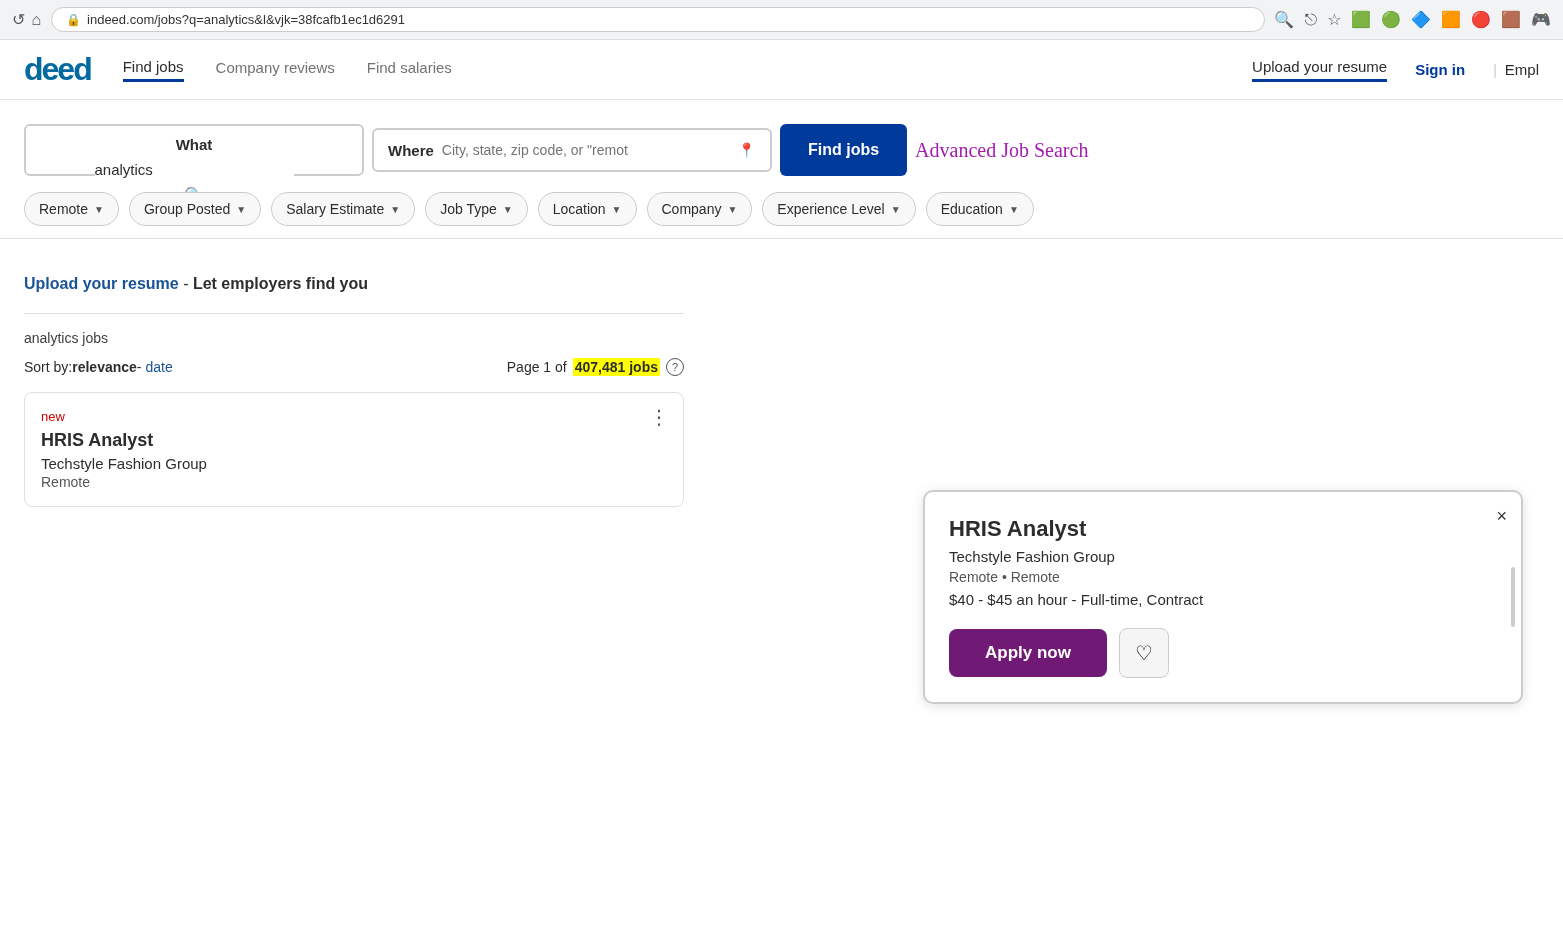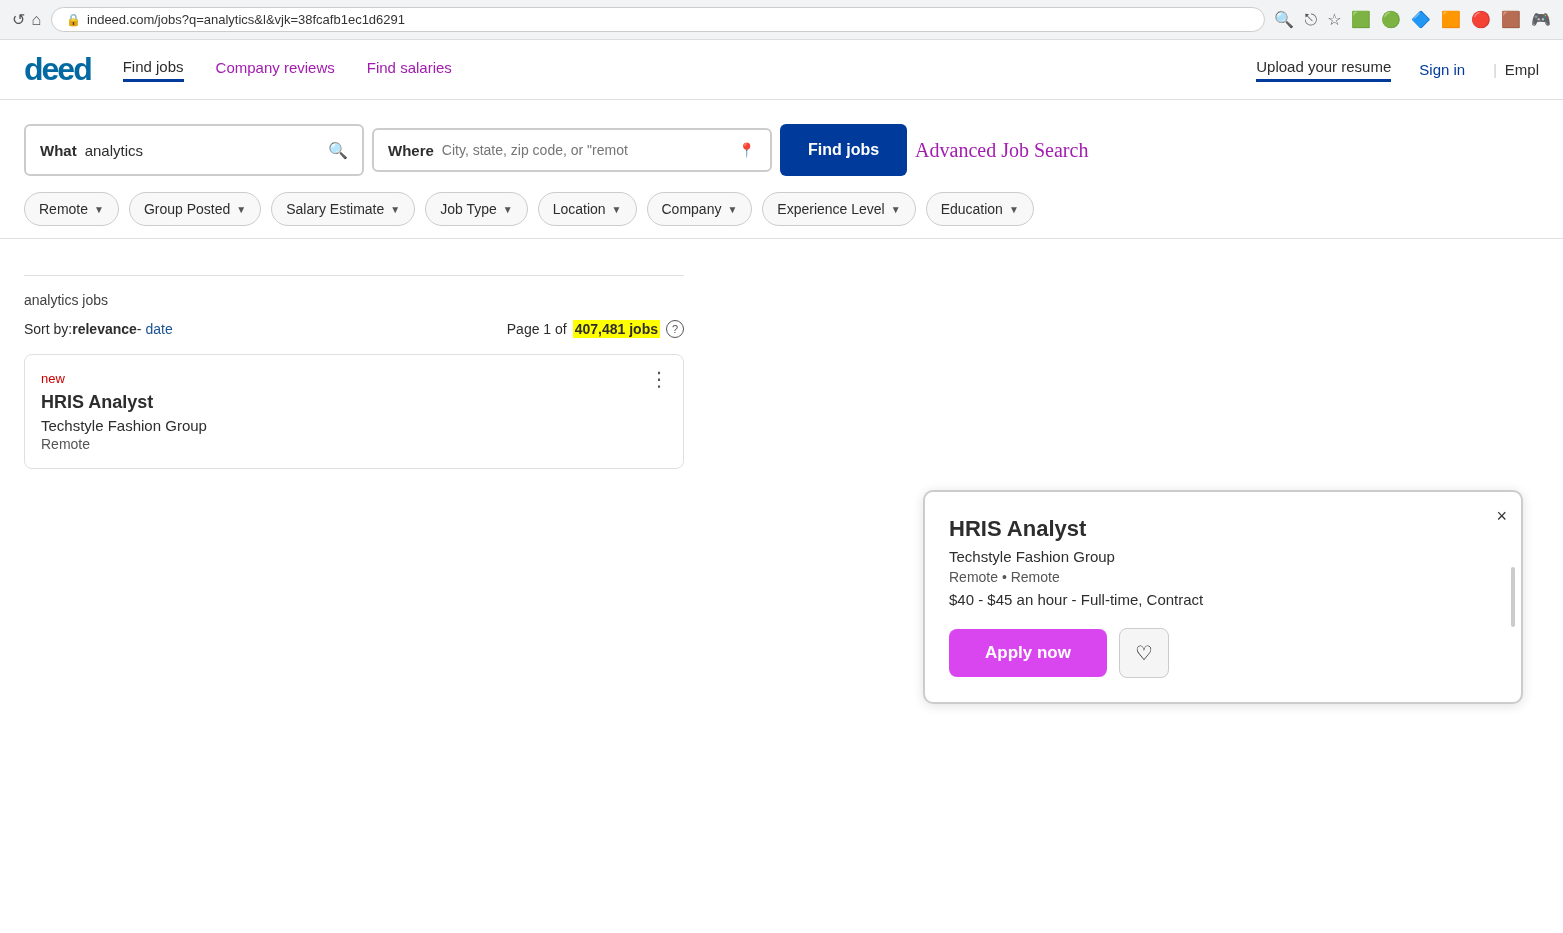--- a/index.html
+++ b/index.html
@@ -43,21 +43,21 @@
     }
     .logo {
       font-size: 32px;
       font-weight: bold;
       color: #003A9B;
       letter-spacing: -2px;
     }
     .nav-links { display: flex; gap: 32px; align-items: center; flex: 1; }
     .nav-link {
       font-size: 15px;
-      color: #a21caf;
+      color: #737373;
       text-decoration: none;
       cursor: pointer;
       padding-bottom: 4px;
     }
     .nav-link.active {
       color: #2d2d2d;
       border-bottom: 3px solid #003A9B;
       font-weight: 500;
     }
     .nav-right { display: flex; align-items: center; gap: 0; }
@@ -65,21 +65,21 @@
       font-size: 15px;
       color: #2d2d2d;
       cursor: pointer;
       padding-bottom: 4px;
       border-bottom: 3px solid #003A9B;
       margin-right: 28px;
     }
     .nav-signin {
       font-size: 15px;
       color: #003A9B;
-      font-weight: normal;
+      font-weight: bold;
       cursor: pointer;
       margin-right: 20px;
     }
     .nav-employers {
       font-size: 15px;
       color: #2d2d2d;
       cursor: pointer;
     }
     .nav-divider { color: #ccc; margin: 0 8px; }
 
@@ -93,20 +93,21 @@
     }
     .search-box {
       border: 2px solid #ccc;
       border-radius: 6px;
       padding: 10px 14px;
       display: flex;
       align-items: center;
       gap: 8px;
       min-width: 340px;
       height: 52px;
+      flex-direction: column;
     }
     .search-box label { font-weight: bold; font-size: 15px; white-space: nowrap; }
     .search-box input {
       border: none;
       outline: none;
       font-size: 15px;
       flex: 1;
       color: #2d2d2d;
     }
     .search-box .search-icon { color: #666; font-size: 16px; cursor: pointer; }
@@ -254,21 +255,21 @@
       cursor: pointer;
       background: none;
       border: none;
     }
     .detail-title { font-size: 22px; font-weight: bold; margin-bottom: 6px; }
     .detail-company { font-size: 15px; color: #2d2d2d; margin-bottom: 4px; }
     .detail-location { font-size: 14px; color: #555; margin-bottom: 6px; }
     .detail-salary { font-size: 15px; color: #2d2d2d; margin-bottom: 20px; }
     .detail-actions { display: flex; align-items: center; gap: 12px; }
     .apply-btn {
-      background: #d946ef;
+      background: #701a75;
       color: #fff;
       font-weight: bold;
       font-size: 17px;
       border: none;
       border-radius: 8px;
       padding: 14px 36px;
       cursor: pointer;
     }
     .save-btn {
       width: 50px;
@@ -384,20 +385,23 @@
     <span>Education</span>
     <span class="chevron">▼</span>
   </div>
 </div>
 
 <hr class="divider">
 
 <div class="main-content">
 
   <div class="left-panel">
+    <div class="upload-banner">
+      <a class="upload-link">Upload your resume</a><span> - </span><span class="upload-text">Let employers find you</span>
+    </div>
     <hr class="divider">
     <div class="analytics-label">analytics jobs</div>
     <div class="sort-row">
       <span>Sort by: </span>
       <strong>relevance</strong>
       <span> - </span>
       <a class="sort-link">date</a>
       <span class="page-info">
         <span>Page 1 of </span>
         <span class="highlight-yellow">407,481 jobs</span>

